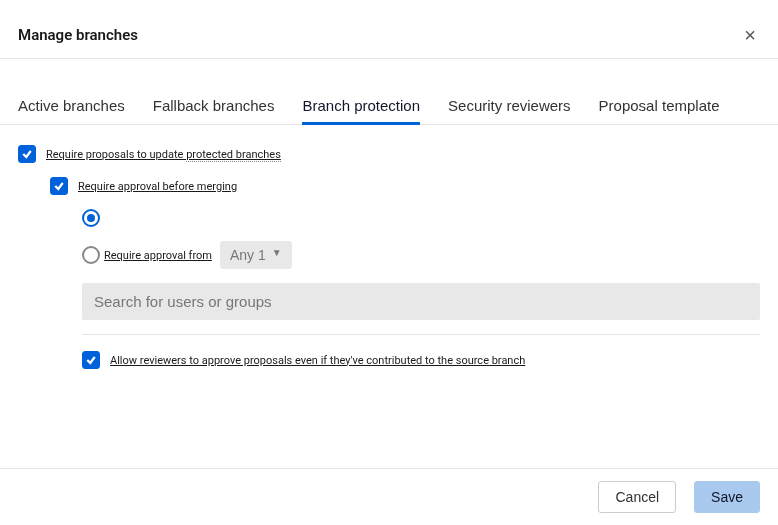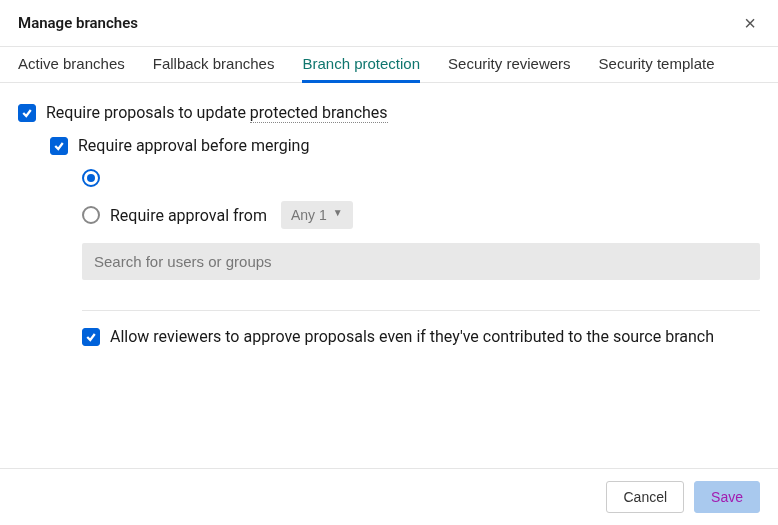--- a/index.html
+++ b/index.html
@@ -9,55 +9,55 @@
       color: #1a1a1a;
       background: #fff;
       width: 778px;
       height: 525px;
       position: relative;
     }
     .dialog-header {
       display: flex;
       justify-content: space-between;
       align-items: center;
-      padding: 13px 18px 13px 18px;
+      padding: 25px 18px 13px 18px;
       border-bottom: 1px solid #e5e5e5;
     }
     .dialog-title {
       font-size: 15px;
       font-weight: 600;
       color: #1a1a1a;
     }
     .close-btn {
       background: none;
       border: none;
       font-size: 20px;
       color: #555;
       cursor: pointer;
       line-height: 1;
       padding: 0 4px;
     }
     .tabs {
       display: flex;
       gap: 28px;
       padding: 0 18px;
-      margin-top: 2px;
+      margin-top: 32px;
       border-bottom: 1px solid #e5e5e5;
     }
     .tab {
       background: none;
       border: none;
       padding: 6px 0 10px 0;
       font-size: 15px;
       color: #333;
       cursor: pointer;
       position: relative;
     }
     .tab.active {
-      color: #0f766e;
+      color: #0f172a;
     }
     .tab.active::after {
       content: "";
       position: absolute;
       left: 0;
       right: 0;
       bottom: -1px;
       height: 3px;
       background: #0062da;
     }
@@ -103,22 +103,23 @@
     .radio.unchecked {
       border-color: #888;
     }
     .radio .dot {
       width: 8px;
       height: 8px;
       border-radius: 50%;
       background: #0062da;
     }
     .label-text {
-      font-size: 16px;
+      font-size: 11px;
       color: #1a1a1a;
+      text-decoration: underline;
     }
     .underlined {
       border-bottom: 1px dotted #888;
     }
     .indent-1 { padding-left: 32px; }
     .indent-2 { padding-left: 64px; }
     .select-box {
       display: inline-flex;
       gap: 6px;
       background: #e8e8e8;
@@ -129,21 +130,21 @@
       font-size: 14px;
       cursor: pointer;
       margin: 0 4px;
     }
     .select-box .caret {
       font-size: 10px;
     }
     .search-wrap {
       padding-left: 64px;
       margin-top: 6px;
-      margin-bottom: 30px;
+      margin-bottom: 14px;
     }
     .search-input {
       width: 100%;
       padding: 10px 12px;
       background: #e8e8e8;
       border: none;
       border-radius: 2px;
       font-size: 15px;
       color: #333;
     }
@@ -157,64 +158,64 @@
     }
     .footer {
       position: absolute;
       bottom: 0;
       left: 0;
       right: 0;
       border-top: 1px solid #e5e5e5;
       padding: 12px 18px;
       display: flex;
       justify-content: flex-end;
-      gap: 10px;
+      gap: 18px;
       background: #fff;
       margin-top: 43px;
     }
     .btn {
       padding: 7px 16px;
       font-size: 14px;
       border-radius: 3px;
       cursor: pointer;
     }
     .btn-secondary {
       background: #fff;
       border: 1px solid #ccc;
       color: #333;
     }
     .btn-primary {
       background: #a9c9ee;
       border: 1px solid #a9c9ee;
-      color: #a21caf;
+      color: #0f172a;
     }
     .row-radio-line {
       display: flex;
       align-items: center;
-      gap: 10px;
+      gap: 4px;
       margin-bottom: 14px;
       flex-wrap: nowrap;
     }
   </style>
 </head>
 <body>
 
 <div class="dialog-header">
   <div class="dialog-title">Manage branches</div>
   <button class="close-btn">
     <span>×</span>
   </button>
 </div>
 
 <div class="tabs">
   <button class="tab">Active branches</button>
   <button class="tab">Fallback branches</button>
   <button class="tab active">Branch protection</button>
   <button class="tab">Security reviewers</button>
-  <button class="tab">Security template</button>
+  <button class="tab">Proposal template</button>
 </div>
 
 <div class="content">
 
   <div class="row">
     <div class="checkbox">
       <svg viewBox="0 0 16 16">
           <polyline points="3,8 7,12 13,4"></polyline>
         </svg>
     </div>

